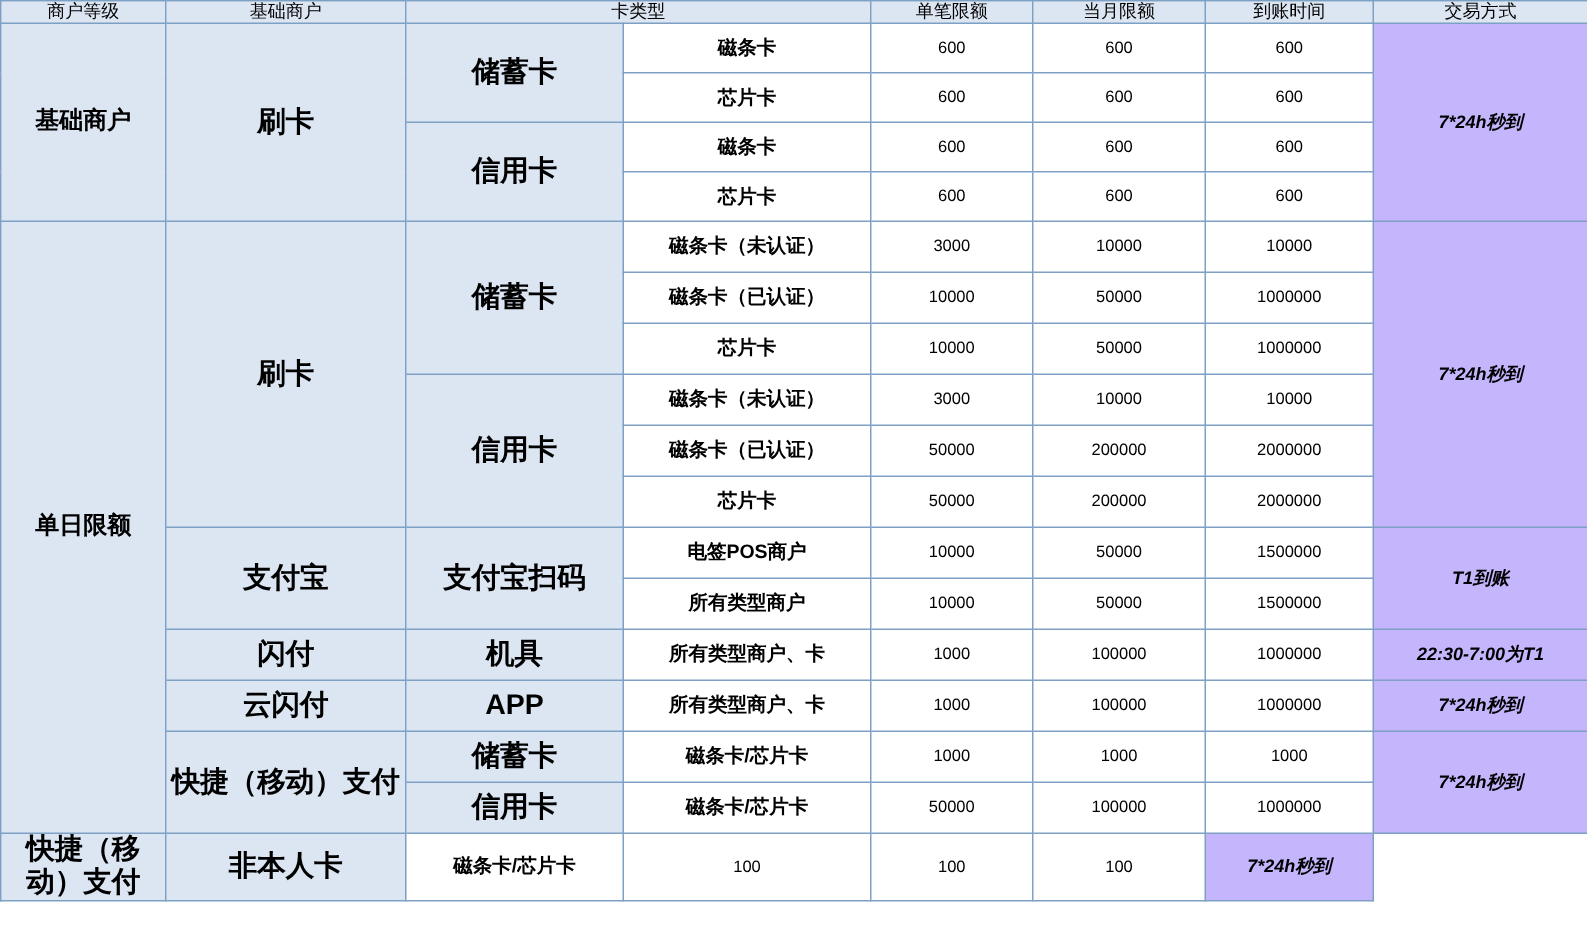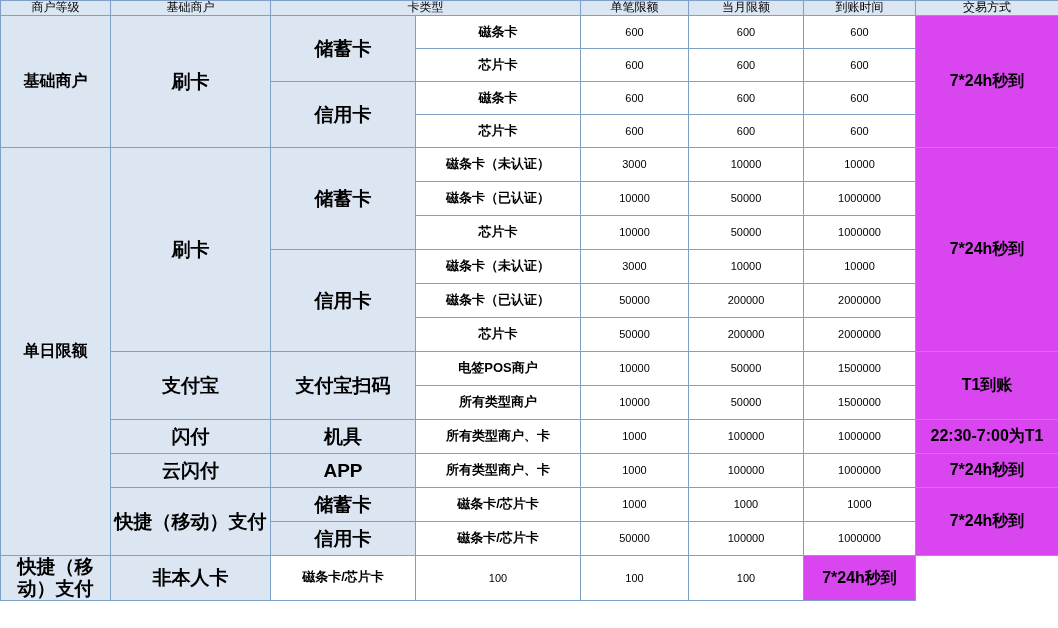--- a/index.html
+++ b/index.html
@@ -67,23 +67,24 @@
     font-weight: bold;
     background: #ffffff;
     font-size: 13px;
   }
   td.num {
     background: #ffffff;
     font-size: 11px;
     font-family: "Liberation Sans", sans-serif;
   }
   td.time {
-    background: #d946ef;
-    font-size: 16px;
-    font-weight: bold;
+    background: #c4b5fd;
+    font-size: 12px;
+    font-weight: bold;
+    font-style: italic;
   }
   tr.r-basic td { height: 33px; }
   tr.r-auth td { height: 34px; }
 </style>
 </head>
 <body>
 
 <div class="sheet">
 
 

